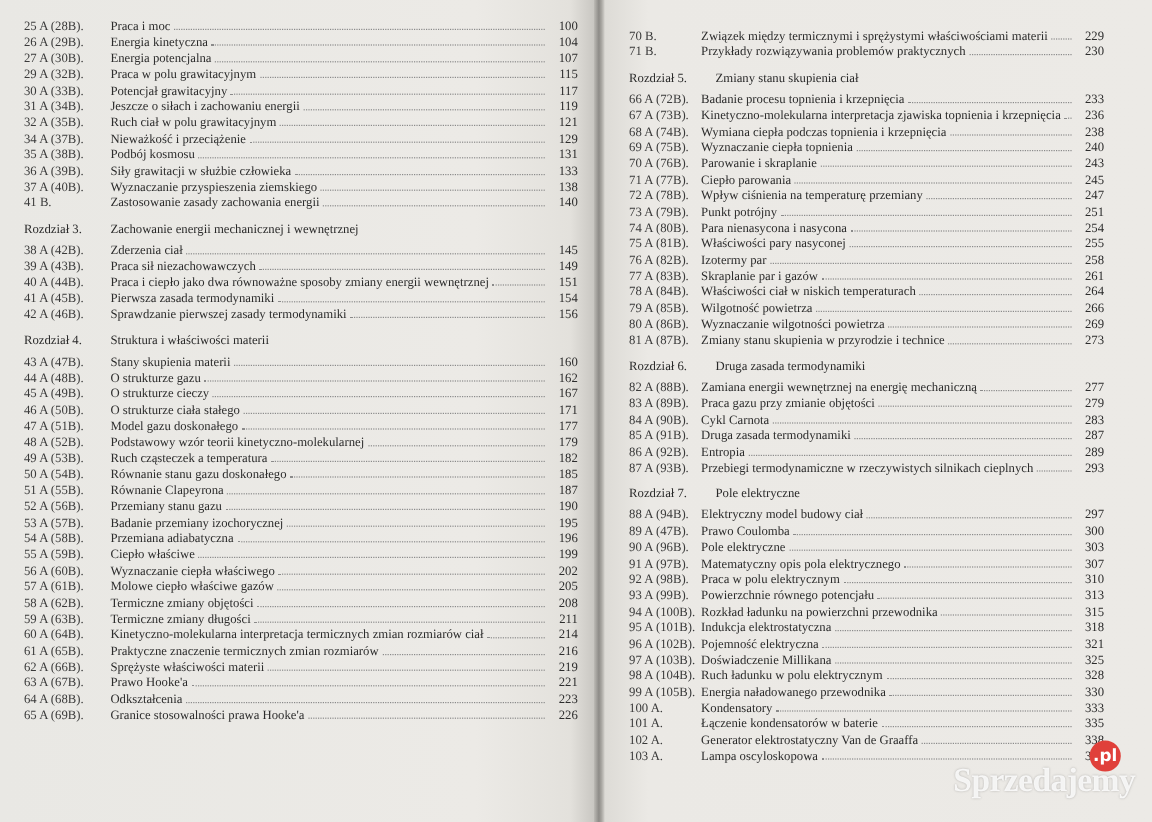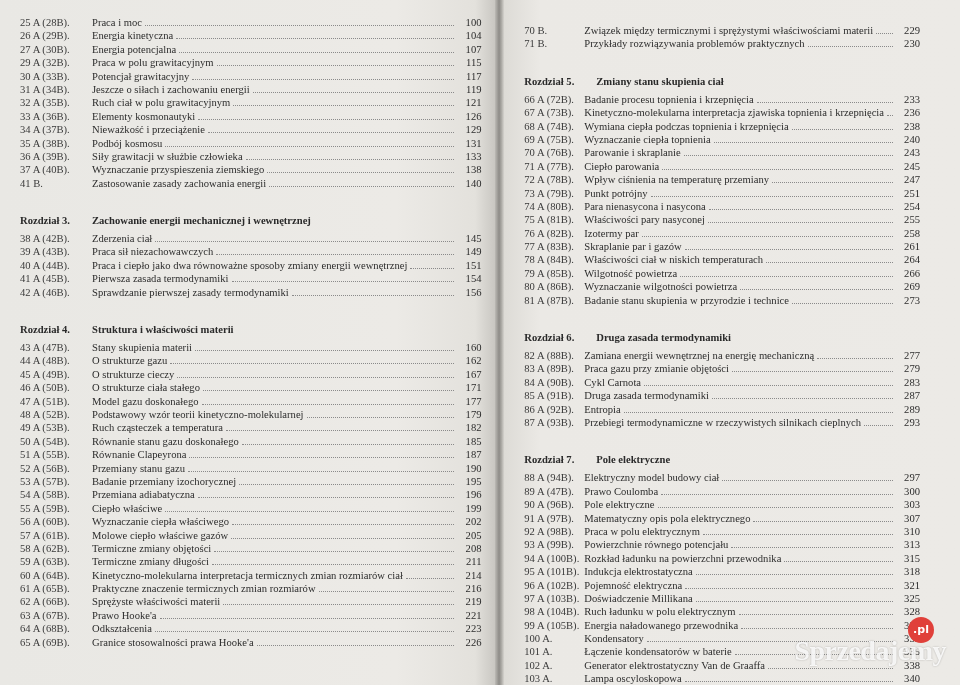--- a/index.html
+++ b/index.html
@@ -7,26 +7,26 @@
   .spread { position:absolute; left:0; top:0; width:960px; height:685px; display:flex; }
   .page { position:relative; height:685px; box-sizing:border-box; }
   .page-left { width:560px; background:linear-gradient(90deg,#e9e8e4 0%,#eceae6 80%,#e3e1dc 96%,#c9c7c2 100%); padding:16px 14px 0 20px; }
   .gutter { width:10px; background:linear-gradient(90deg,#bdbbb6,#8d8b87 45%,#a9a7a2 70%,#d6d4cf); }
   .page-right { width:468px; background:linear-gradient(90deg,#dddbd6 0%,#ebe9e5 8%,#eceae6 100%); padding:16px 40px 0 20px; }
   .toc-row { display:flex; align-items:baseline; height:13.4px; font-size:10.6px; line-height:13.4px; white-space:nowrap; }
   .num { width:72px; flex:none; color:#3a3a3a; }
   .title { flex:none; color:#2c2c2c; }
   .dots { flex:1; border-bottom:1px dotted #8a8a8a; margin:0 3px 3px 3px; min-width:6px; }
   .page-num { flex:none; width:24px; text-align:right; color:#2c2c2c; }
-  .chapter { display:flex; align-items:center; font-weight:bold; font-size:10.6px; height:18px; line-height:18px; margin-top:22px; margin-bottom:2px; }
+  .chapter { display:flex; align-items:center; font-weight:normal; font-size:10.6px; height:18px; line-height:18px; margin-top:6px; margin-bottom:2px; }
   .chapter .ch-num { width:72px; flex:none; }
   .page-right .num { width:60px; }
   .page-right .chapter .ch-num { width:72px; }
   .watermark { position:absolute; right:14px; bottom:18px; font-family:Liberation Serif, serif; font-weight:bold; font-size:28px; color:rgba(255,255,255,0.85); letter-spacing:-0.5px; text-shadow:0 0 2px rgba(0,0,0,0.25); }
-  .wm-badge { position:absolute; right:26px; bottom:42px; width:26px; height:26px; border-radius:50%; background:#e0403a; color:#fff; font-family:"DejaVu Sans", sans-serif; font-weight:bold; font-size:11px; line-height:26px; text-align:center;margin-top:34px; }
+  .wm-badge { position:absolute; right:26px; bottom:42px; width:26px; height:26px; border-radius:50%; background:#e0403a; color:#fff; font-family:"DejaVu Sans", sans-serif; font-weight:bold; font-size:14px; line-height:26px; text-align:center;margin-top:34px; }
 </style>
 </head>
 <body>
 
 <div class="spread">
   <div class="page page-left">
     <div id="left-top">
         <div class="toc-row">
           <span class="num">25 A (28B).</span>
           <span class="title">Praca i moc</span>
@@ -63,26 +63,20 @@
           <span class="dots"></span>
           <span class="page-num">119</span>
         </div>
         <div class="toc-row">
           <span class="num">32 A (35B).</span>
           <span class="title">Ruch ciał w polu grawitacyjnym</span>
           <span class="dots"></span>
           <span class="page-num">121</span>
         </div>
         <div class="toc-row">
-          <span class="num">33 A (36B).</span>
-          <span class="title">Elementy kosmonautyki</span>
-          <span class="dots"></span>
-          <span class="page-num">126</span>
-        </div>
-        <div class="toc-row">
           <span class="num">34 A (37B).</span>
           <span class="title">Nieważkość i przeciążenie</span>
           <span class="dots"></span>
           <span class="page-num">129</span>
         </div>
         <div class="toc-row">
           <span class="num">35 A (38B).</span>
           <span class="title">Podbój kosmosu</span>
           <span class="dots"></span>
           <span class="page-num">131</span>
@@ -394,21 +388,21 @@
           <span class="page-num">266</span>
         </div>
         <div class="toc-row">
           <span class="num">80 A (86B).</span>
           <span class="title">Wyznaczanie wilgotności powietrza</span>
           <span class="dots"></span>
           <span class="page-num">269</span>
         </div>
         <div class="toc-row">
           <span class="num">81 A (87B).</span>
-          <span class="title">Badanie stanu skupienia w przyrodzie i technice</span>
+          <span class="title">Zmiany stanu skupienia w przyrodzie i technice</span>
           <span class="dots"></span>
           <span class="page-num">273</span>
         </div>
       </div>
     <div class="chapter">
       <span class="ch-num">Rozdział 6.</span>
       <span>Druga zasada termodynamiki</span>
     </div>
     <div id="ch6">
         <div class="toc-row">

